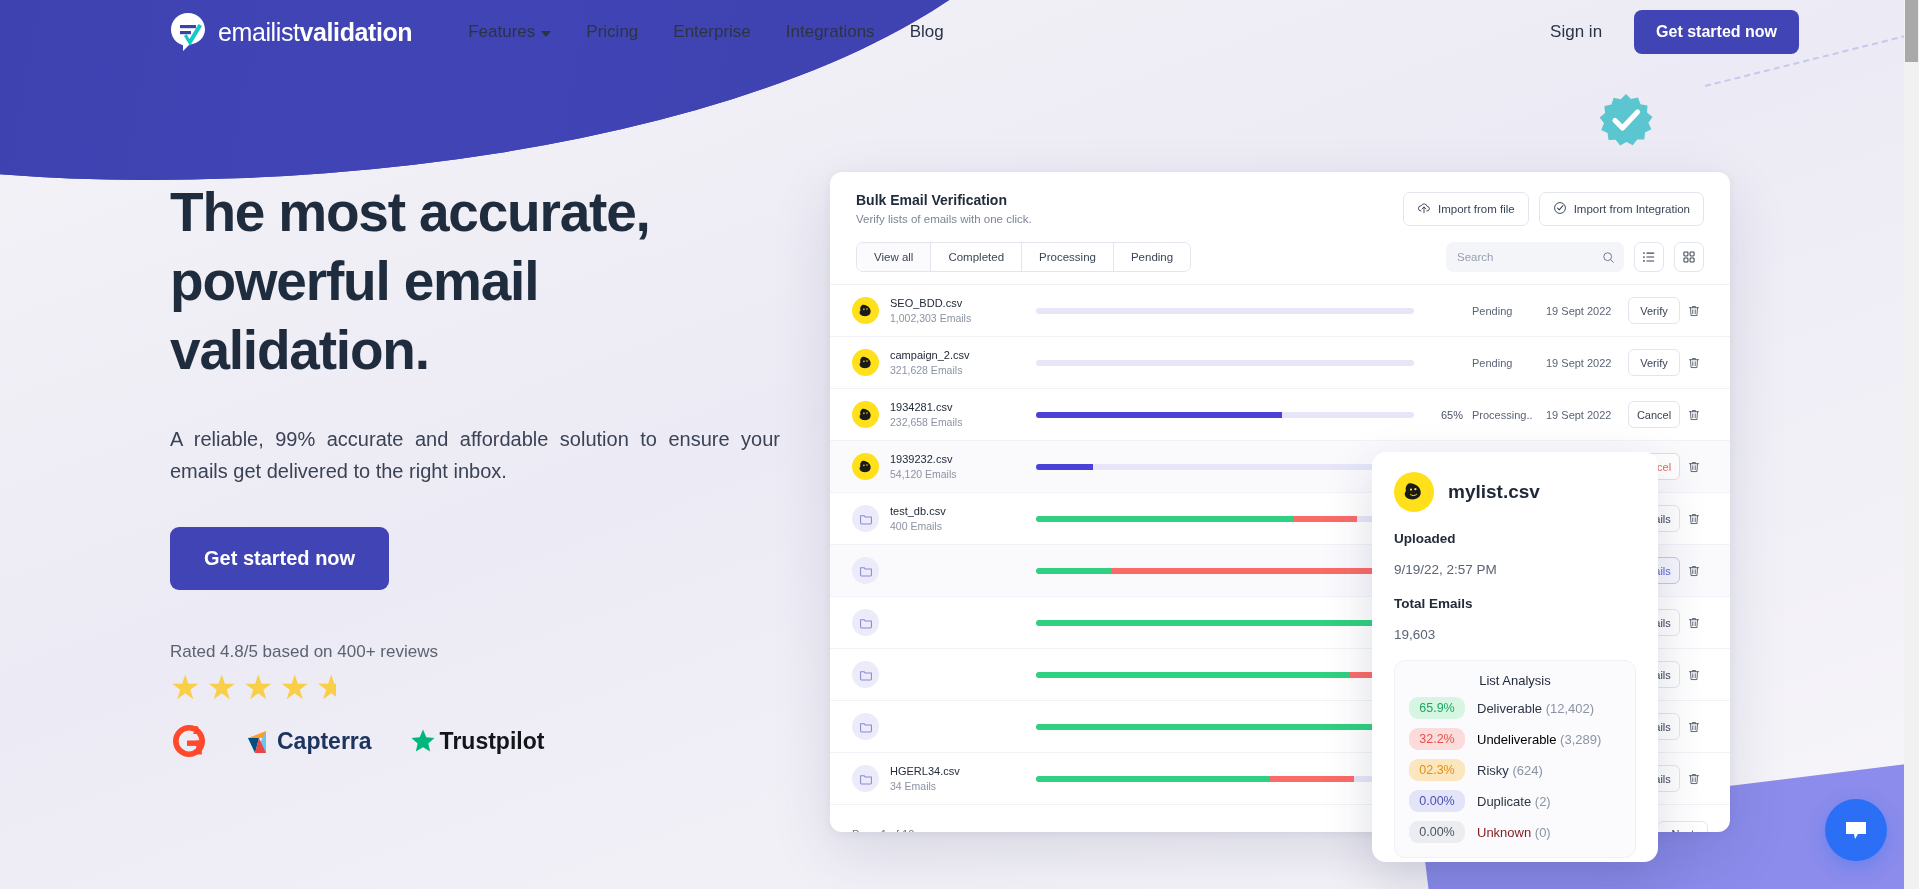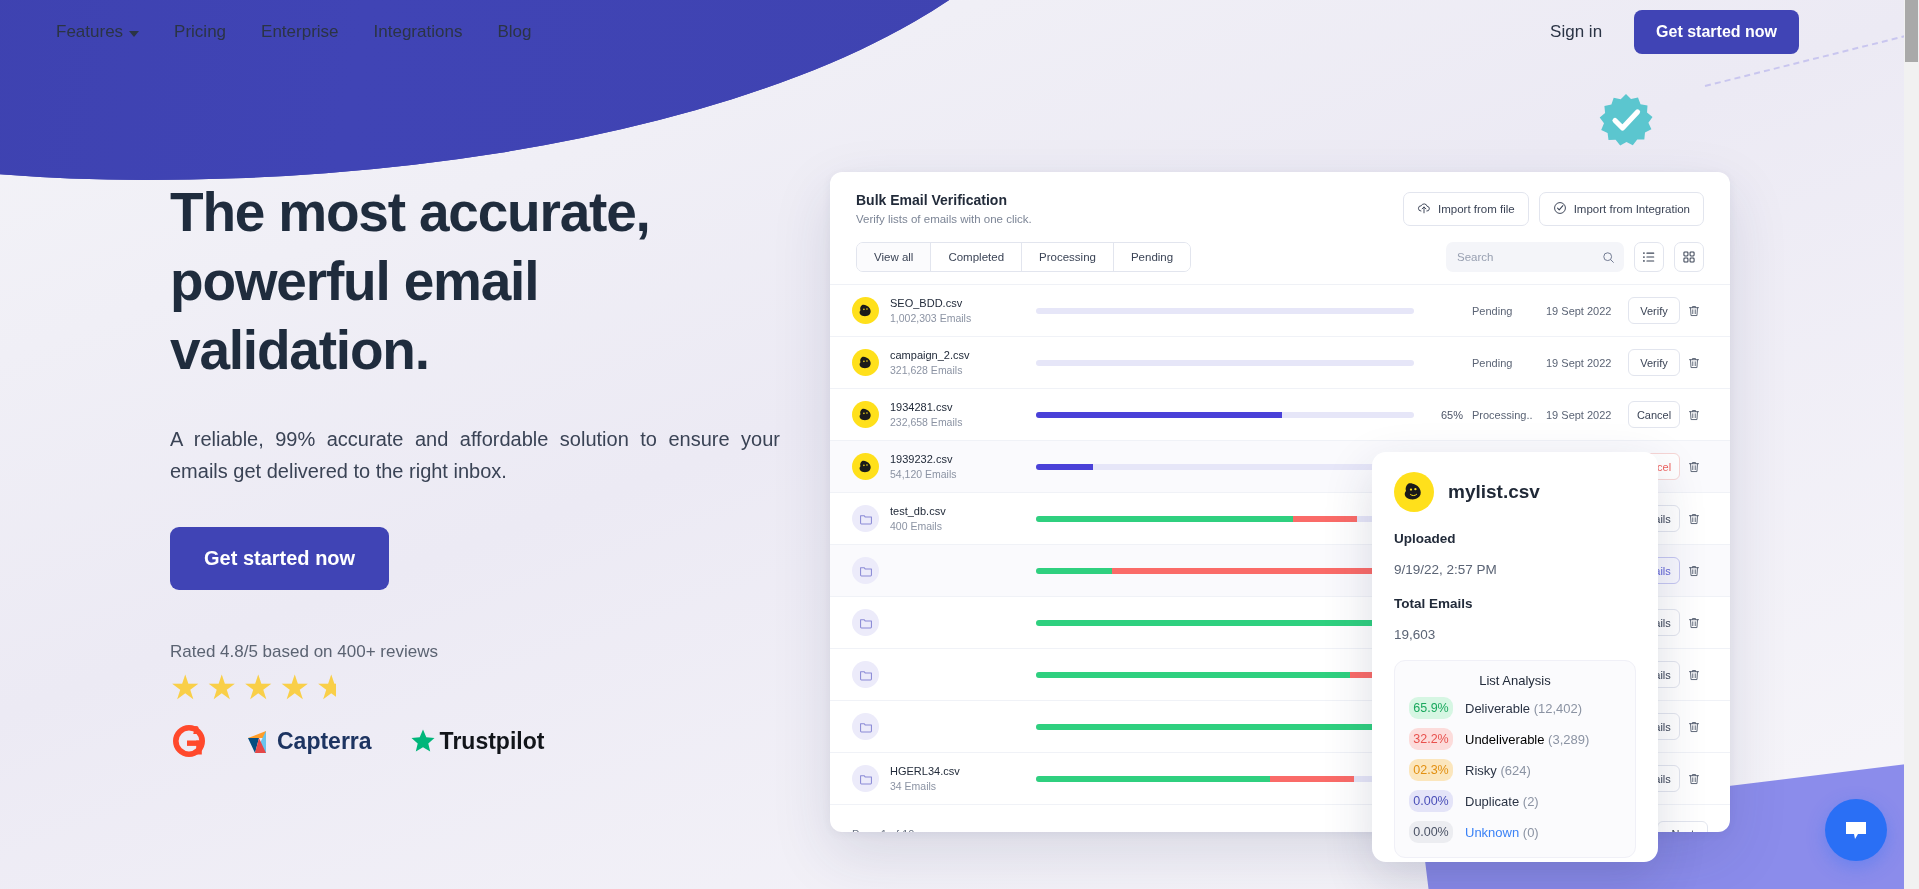--- a/index.html
+++ b/index.html
@@ -209,21 +209,21 @@
   .ml-k { font-size:13.5px; font-weight:700; color:#222b3a; }
   .ml-v { font-size:13.5px; color:#5b6475; }
   .ml-panel {
     margin-top: 18px; background:#fbfbfd; border:1px solid #f0f0f7; border-radius:11px;
     padding: 12px 14px 14px 14px;
   }
   .ml-panel-title{ font-size:13px; color:#222b3a; text-align:center; margin-bottom: 9px;}
   .ml-item { display:flex; align-items:center; gap: 12px; margin-bottom: 9px;}
   .ml-item:last-child{margin-bottom:0;}
   .ml-pill {
-    width: 44px; text-align:center; border-radius: 9px; font-size: 12.5px;
+    width: 56px; text-align:center; border-radius: 9px; font-size: 12.5px;
     padding: 4px 0; flex:0 0 auto;
   }
   .ml-label { font-size: 13px; color:#2b3445; }
   .ml-label span { color:#8b93a3; }
 
   
   .verify-badge {
     position:absolute; left: 1598px; top: 92px; width: 56px; height: 56px; z-index: 18;
   }
   .chat-fab {
@@ -245,20 +245,31 @@
 
 <div id="root">
 
   <div class="blob">
     <div class="blob-inner"></div>
   </div>
   <div class="dashed-line dash1"></div>
   <div class="wedge"></div>
 
   <div class="nav">
+    <div class="brand">
+      <div class="brand-mark">
+        <svg width="40" height="44" viewBox="0 0 40 44">
+          <path d="M20 3 C10.6 3 3 10.4 3 19.5 C3 27 8 33.3 15 35.3 L15 41 L21.5 34.5 C30.4 33.8 37 27.3 37 19.5 C37 10.4 29.4 3 20 3 Z" fill="#ffffff"></path>
+          <rect x="12" y="15" width="16" height="3.2" fill="#3d41ad"></rect>
+          <rect x="12" y="21" width="11" height="3.2" fill="#3d41ad"></rect>
+          <path d="M16 26 L22 36 L34 16 L30.5 14 L21.5 29 L18.5 24 Z" fill="#14c8c6"></path>
+        </svg>
+      </div>
+      <div class="brand-text"><span class="light">emailist</span><b>validation</b></div>
+    </div>
 
     <div class="nav-links">
       <div class="nav-link">
         <span>Features</span>
         <i class="caret"></i>
       </div>
       <div class="nav-link">Pricing</div>
       <div class="nav-link">Enterprise</div>
       <div class="nav-link">Integrations</div>
       <div class="nav-link">Blog</div>
@@ -725,21 +736,21 @@
           <div class="ml-item">
             <div class="ml-pill" style="background: rgb(251, 230, 189); color: rgb(226, 144, 18);">02.3%</div>
             <div class="ml-label"><span style="color: rgb(43, 52, 69);">Risky </span><span>(624)</span></div>
           </div>
           <div class="ml-item">
             <div class="ml-pill" style="background: rgb(228, 228, 248); color: rgb(74, 79, 184);">0.00%</div>
             <div class="ml-label"><span style="color: rgb(43, 52, 69);">Duplicate </span><span>(2)</span></div>
           </div>
           <div class="ml-item">
             <div class="ml-pill" style="background: rgb(236, 237, 241); color: rgb(75, 83, 102);">0.00%</div>
-            <div class="ml-label"><span style="color: #3b82f6;">Unknown </span><span>(0)</span></div>
+            <div class="ml-label"><span style="color: #7f1d1d;">Unknown </span><span>(0)</span></div>
           </div>
         </div>
     </div>
   </div>
 
   <div class="chat-fab">
     <svg width="30" height="30" viewBox="0 0 30 30">
       <path d="M5 7 H25 V19 H17 L14 24 L13 19 H5 Z" fill="#ffffff"></path>
     </svg>
   </div>

